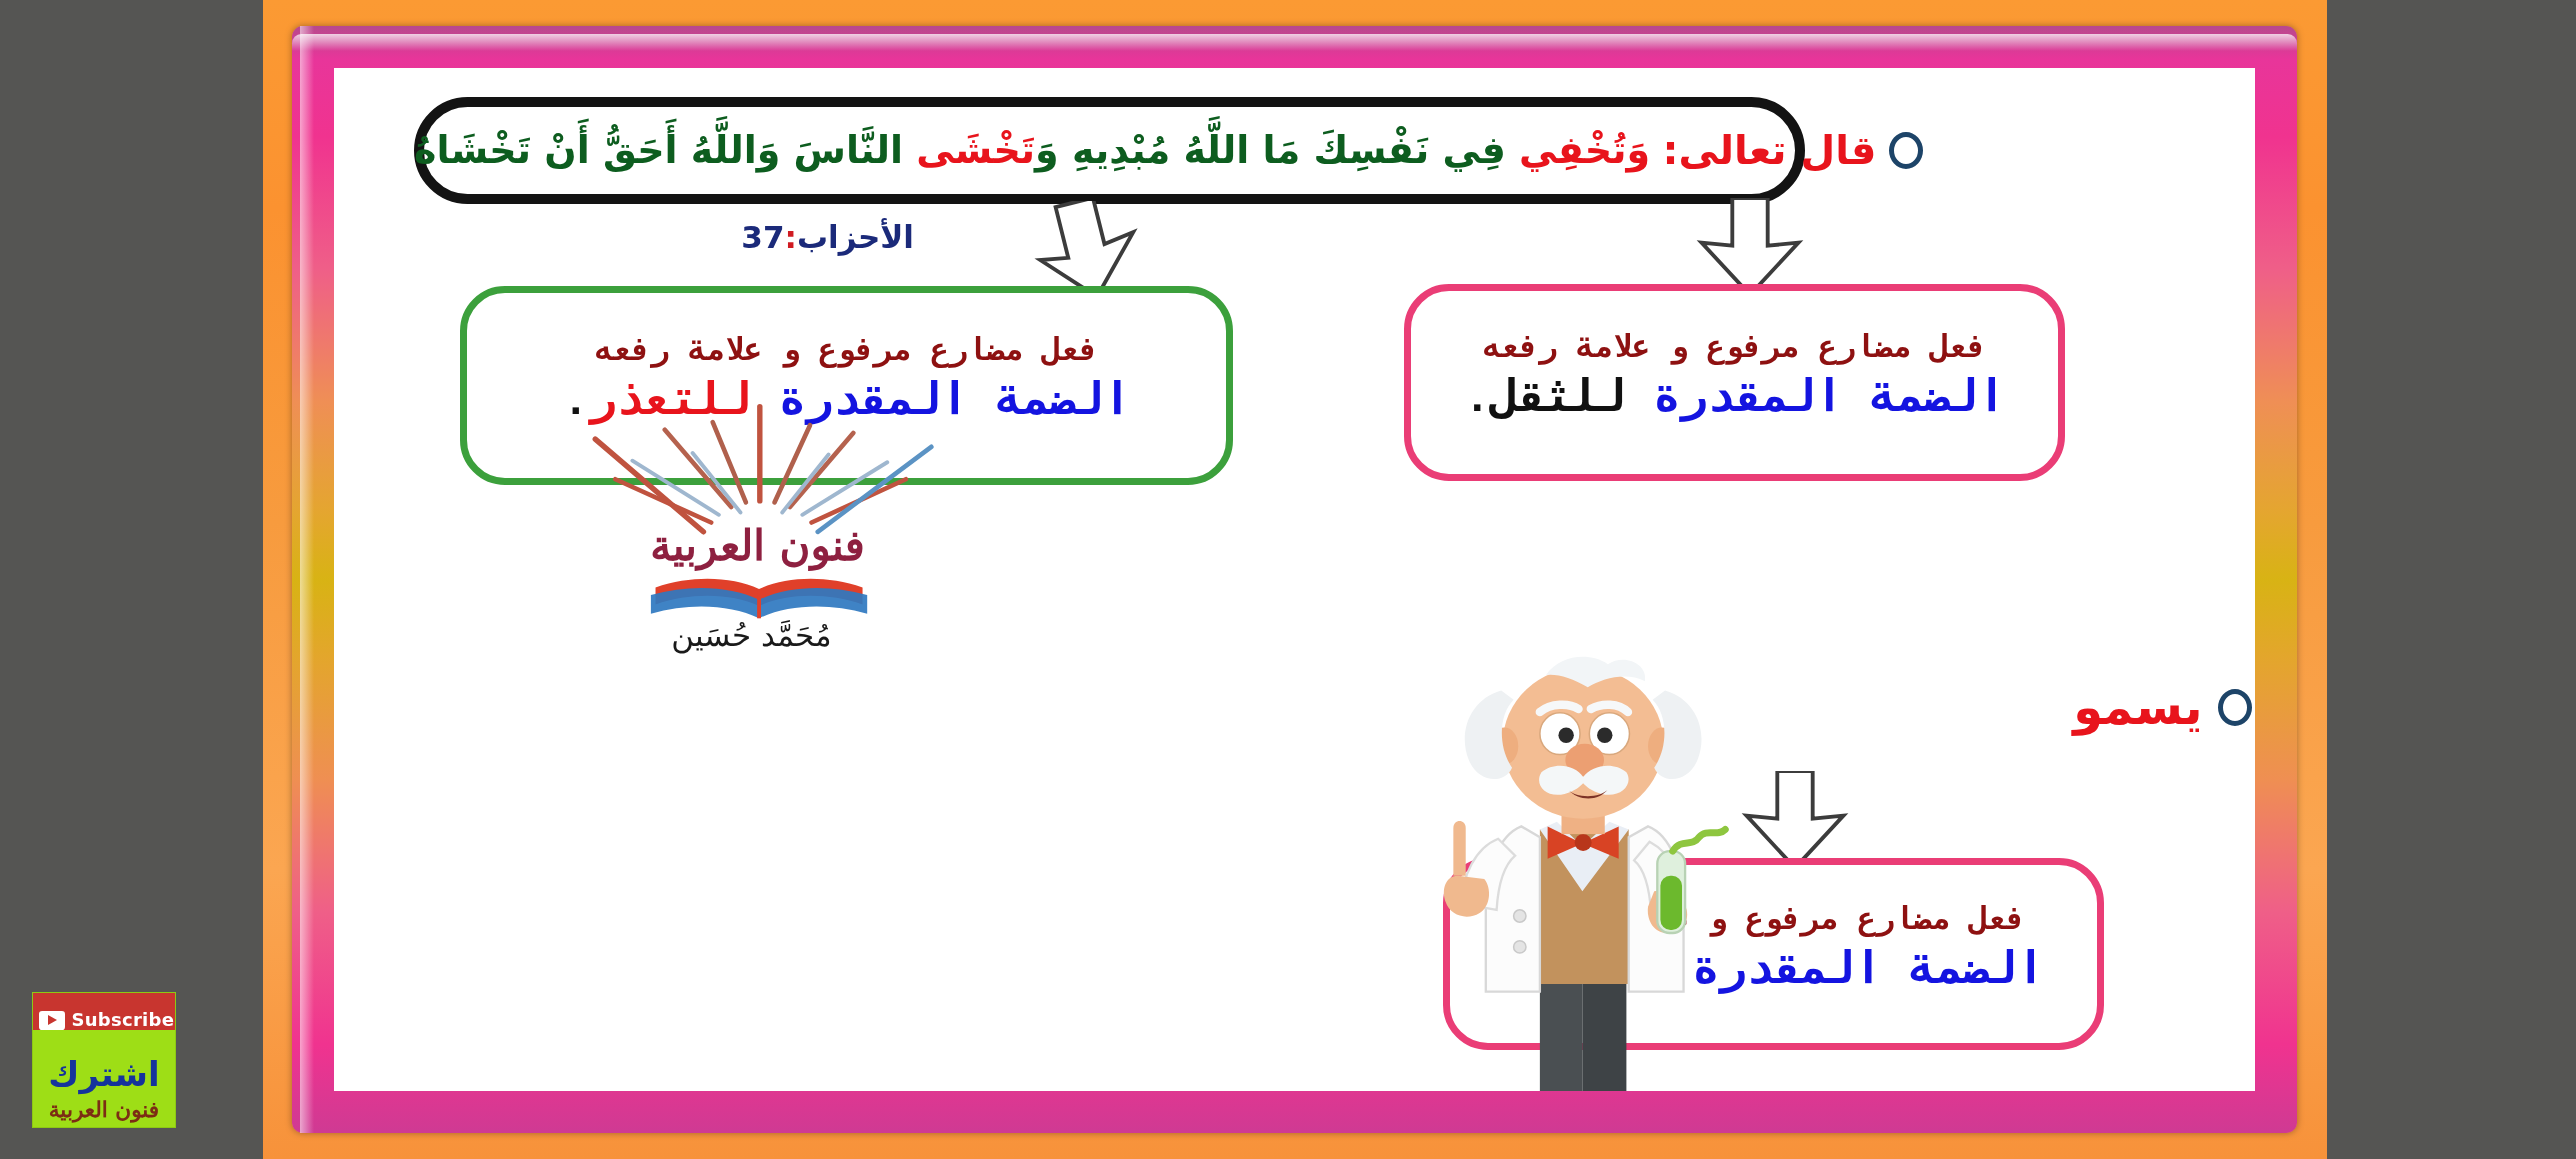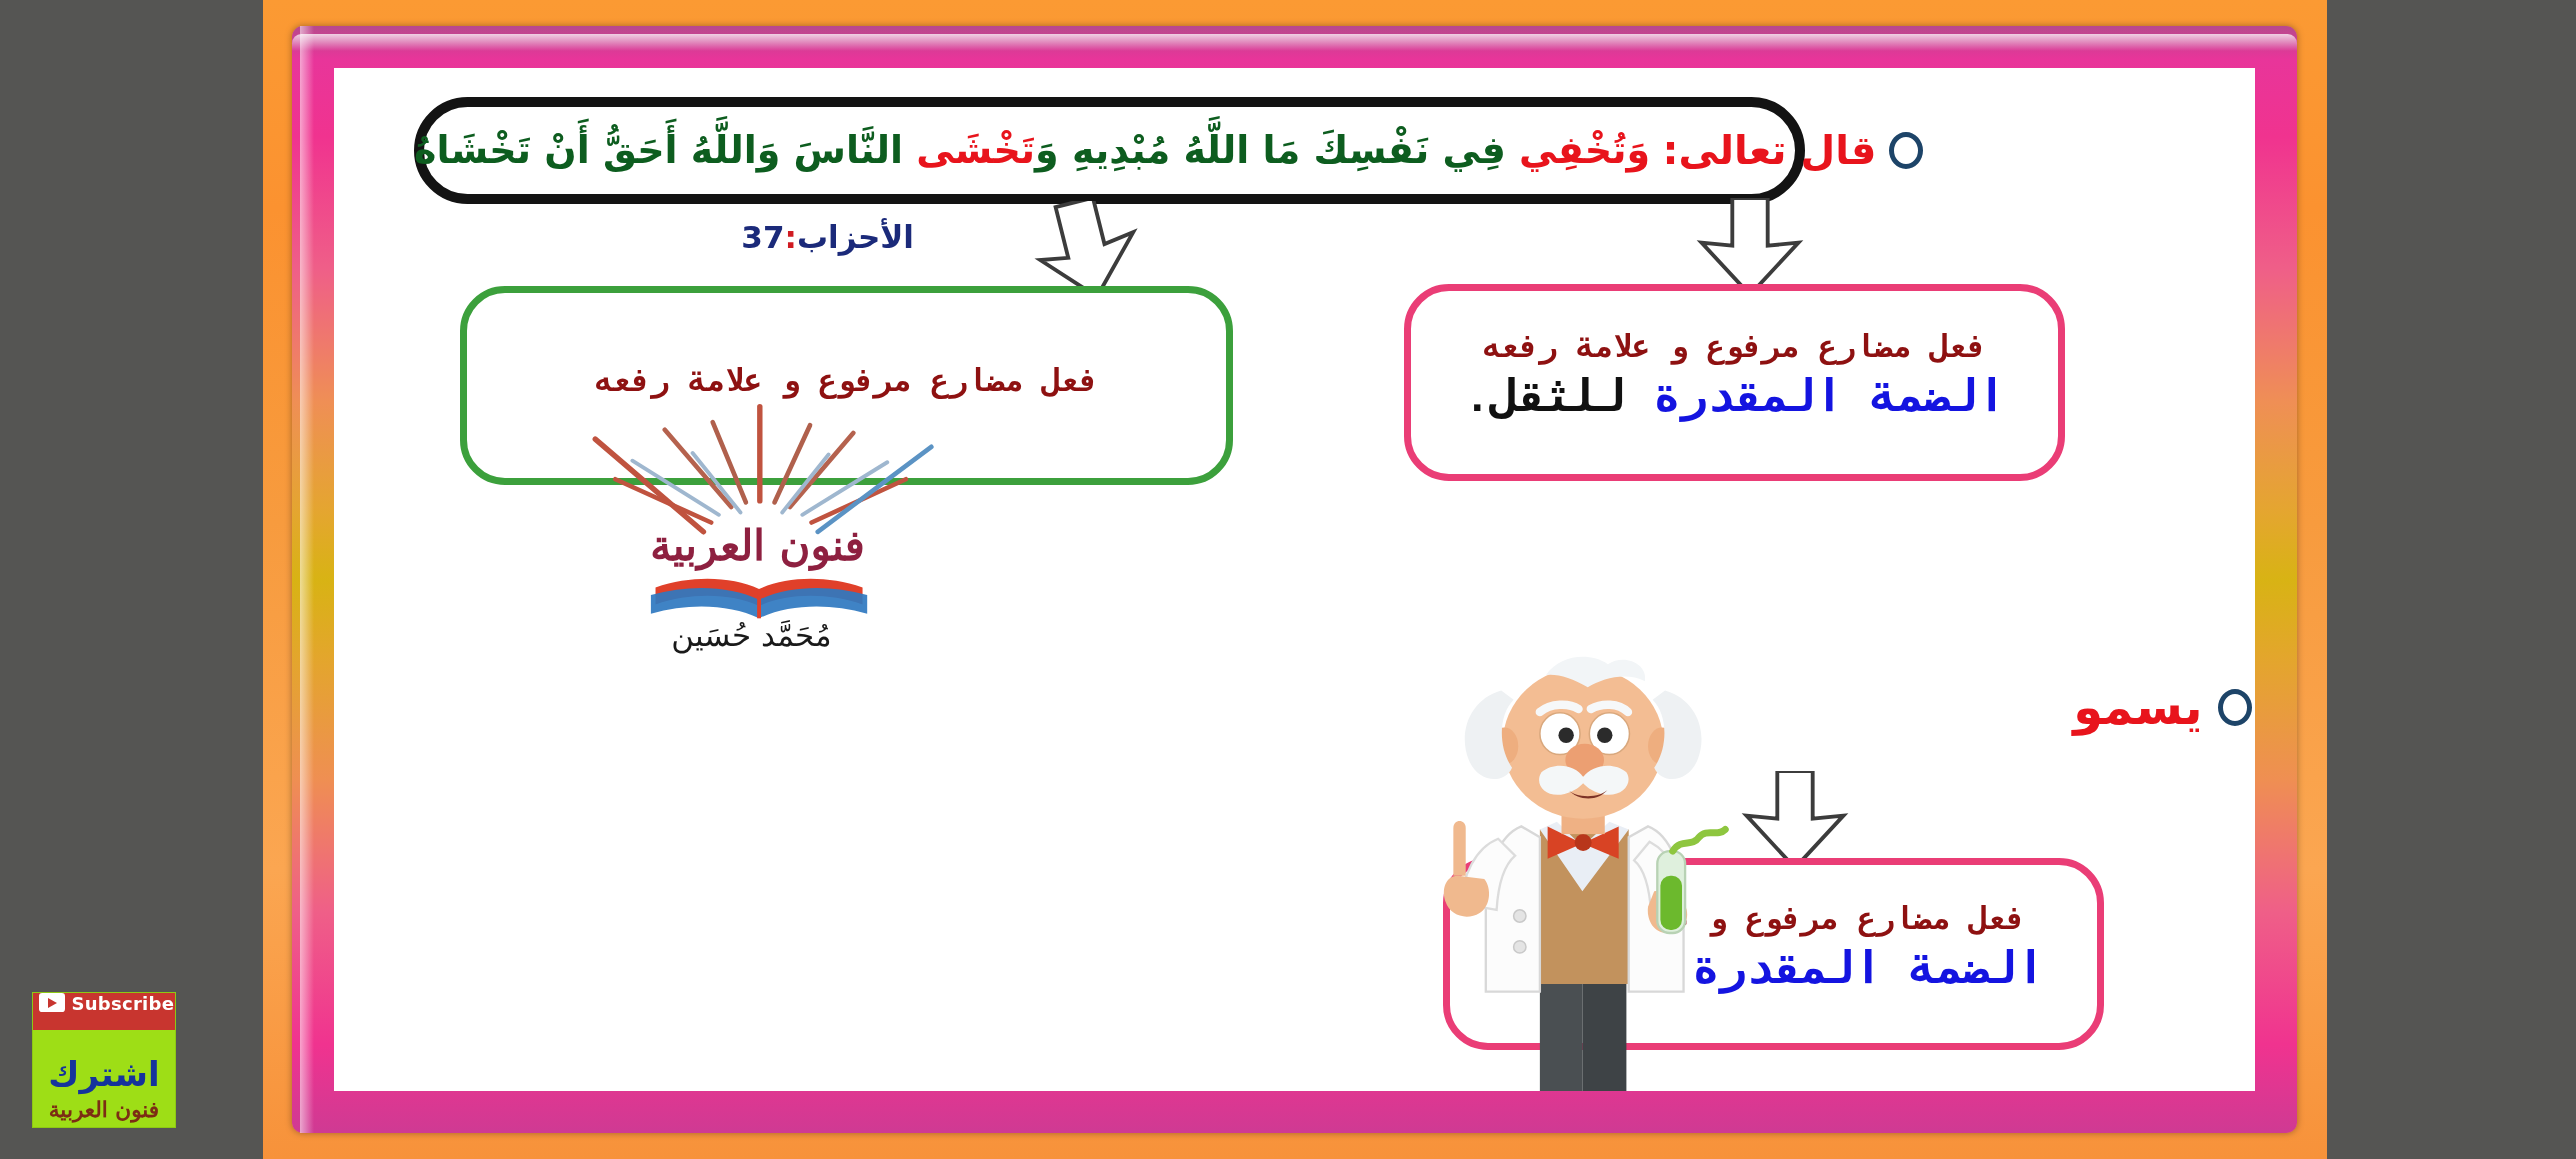--- a/index.html
+++ b/index.html
@@ -172,21 +172,21 @@
   .subscribe-badge {
     position: absolute; left: 32px; top: 992px;
     width: 144px; height: 136px;
     background: #9ede16;
     border: 1.5px solid #8dc913;
     display: flex; flex-direction: column; align-items: stretch;
     overflow: hidden;
   }
   .sub-top {
     background: #c8352f; height: 37px;
-    display: flex; align-items: flex-start; gap: 6.2px; padding: 0 6.2px;
+    display: flex; align-items: flex-end; gap: 6.2px; padding: 0 6.2px;
   }
   .yt-play {
     width: 26px; height: 19.3px; background: #ffffff; border-radius: 3.1px;
     position: relative; flex: 0 0 auto;
   }
   .yt-play::after {
     content:""; position:absolute; left:9.3px; top:4.6px;
     border-left: 9.3px solid #c8352f;
     border-top: 5px solid transparent;
     border-bottom: 5px solid transparent;
@@ -238,20 +238,22 @@
     </div>
 
     <div class="down-arrow" style="left:1403px; top:703px;">
       <svg width="116" height="100" viewBox="0 0 150 130">
         <polygon points="52,0 98,0 98,62 138,58 75,126 12,58 52,62" fill="#ffffff" stroke="#3c3c3c" stroke-width="5"></polygon>
       </svg>
     </div>
 
     <div class="ana-box green" style="left:126px; top:218px; width:773px; height:199px;">
       <div class="ana-top">فعل مضارع مرفوع و علامة رفعه</div>
+      <div class="ana-bottom"><span class="b">الضمة المقدرة</span>
+        <span class="r">للتعذر</span><span class="k">.</span></div>
     </div>
 
     <div class="ana-box pink" style="left:1070px; top:216px; width:661px; height:197px;">
       <div class="ana-top">فعل مضارع مرفوع و علامة رفعه</div>
       <div class="ana-bottom"><span class="b">الضمة المقدرة</span>
         <span class="k">للثقل</span><span class="k">.</span></div>
     </div>
 
     <div class="example-line" style="right:3.1px; top:611px;">
       <span class="bullet-circle"></span>

